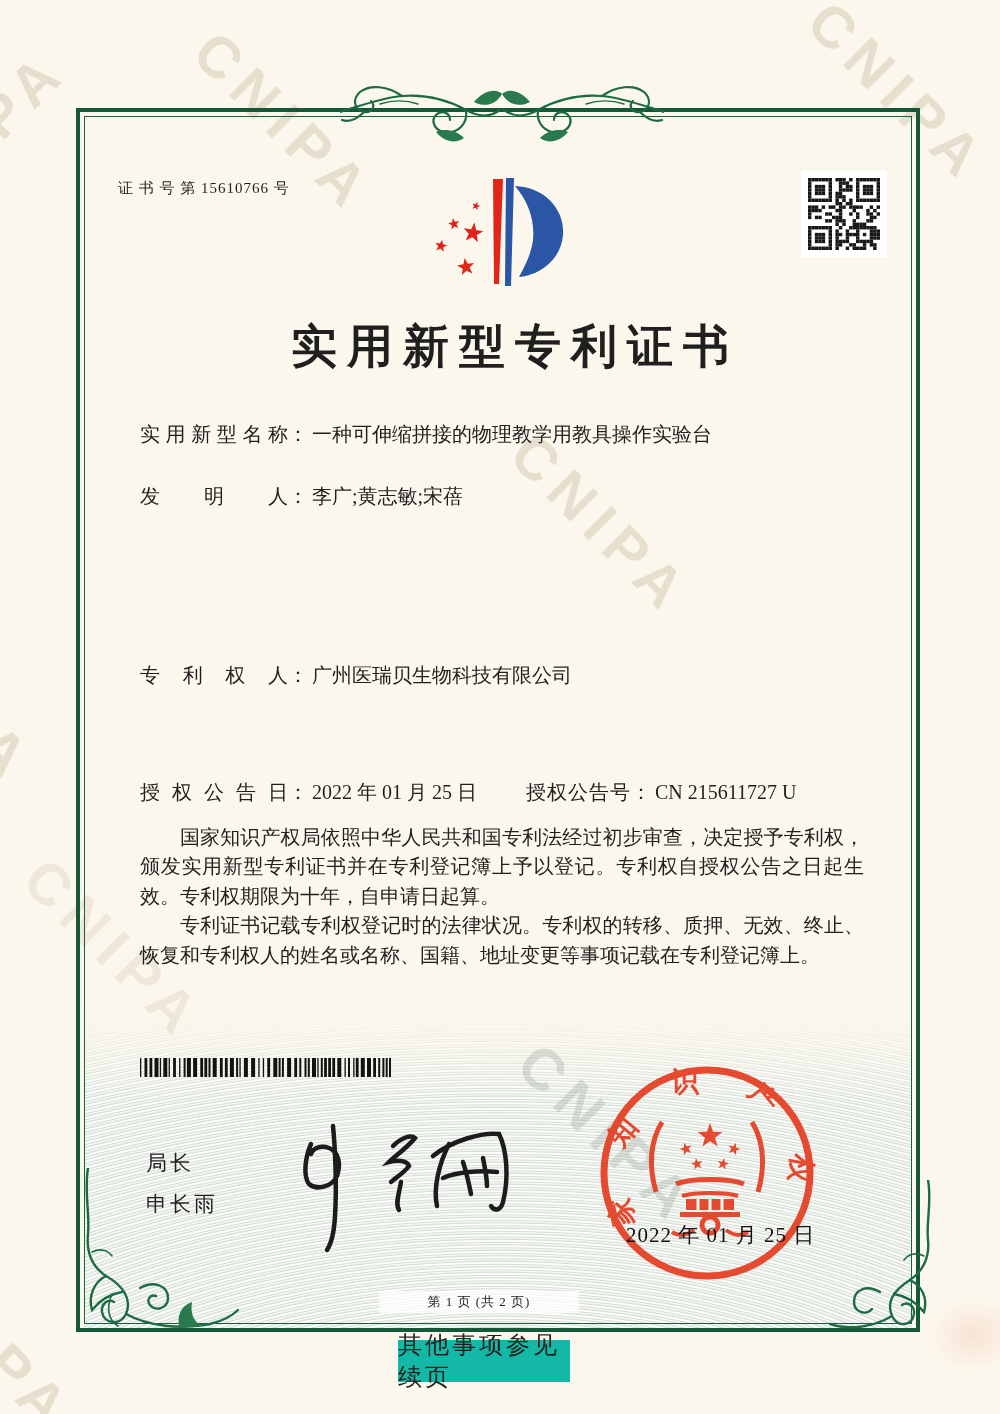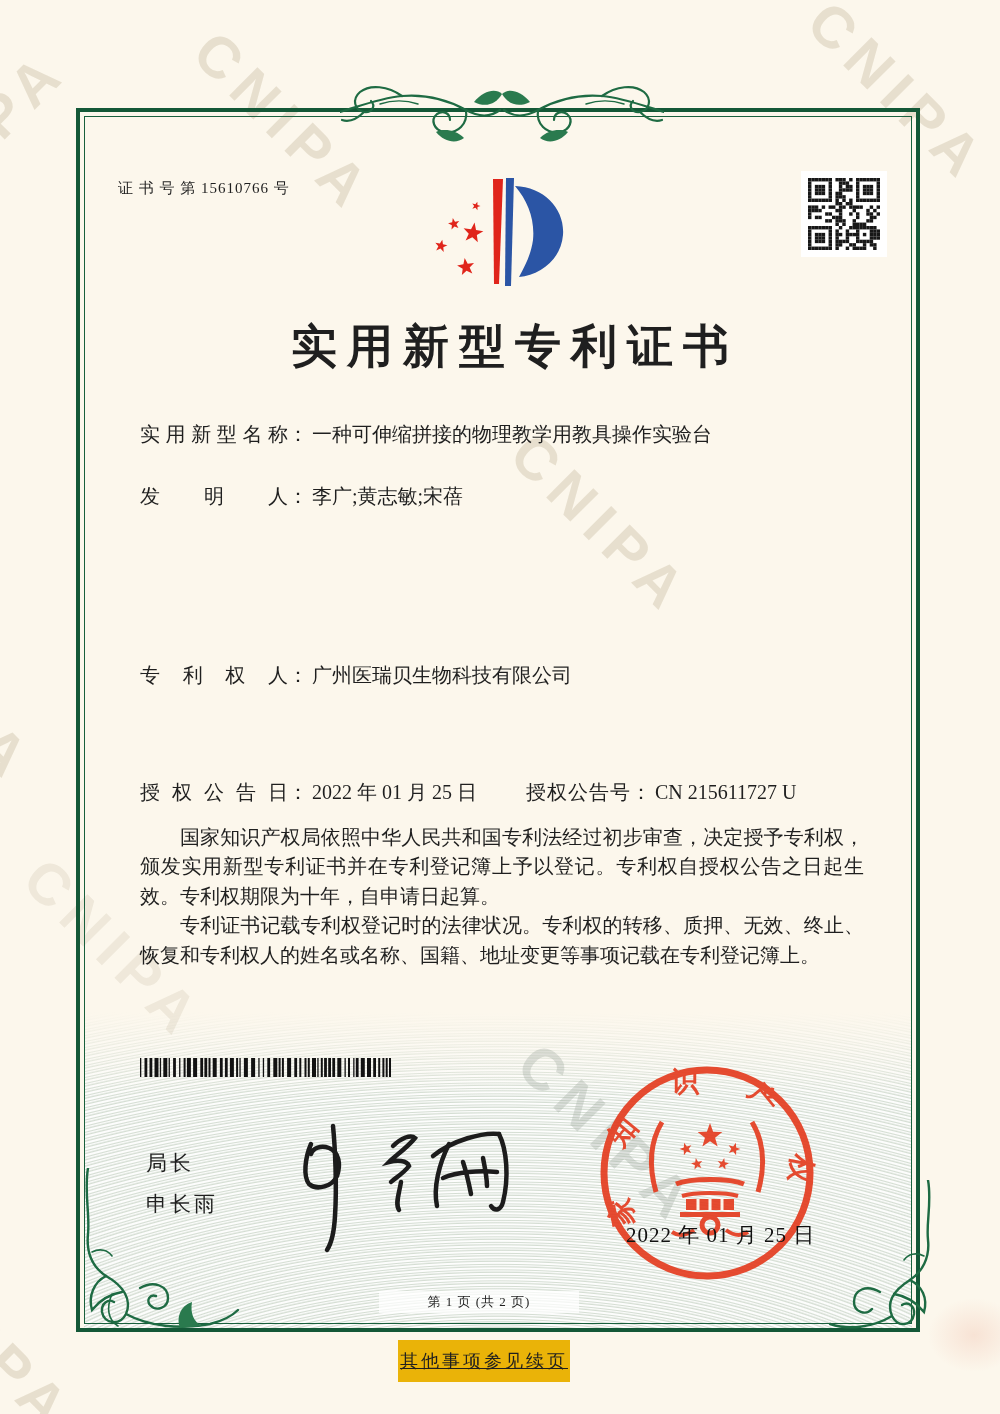--- a/index.html
+++ b/index.html
@@ -57,22 +57,22 @@
   .officer{ position:absolute; left:146px; top:1143px; z-index:3;
     font-size:21px; letter-spacing:3px; line-height:41px; }
   .signature{ position:absolute; left:293px; top:1116px; z-index:4; }
   .seal{ position:absolute; left:598px; top:1064px; z-index:5; }
   .seal-date{ position:absolute; left:626px; top:1221px; width:180px; z-index:6;
     font-size:21px; letter-spacing:1px; color:#111; white-space:nowrap; }
   .page-info{ position:absolute; left:379px; top:1291px; width:200px; z-index:3;
     text-align:center; font-size:13px; letter-spacing:1px;
     background:rgba(255,255,255,.72); padding:2px 0; }
   .note-box{ position:absolute; left:398px; top:1340px; width:172px; height:42px;
-    background:#eab308; z-index:3; display:flex; align-items:center; justify-content:center;
-    font-size:18px; letter-spacing:3px;text-decoration:underline; }
+    background:#14b8a6; z-index:3; display:flex; align-items:center; justify-content:center;
+    font-size:24px; letter-spacing:3px; }
   .blush{ position:absolute; left:928px; top:1298px; width:92px; height:74px;
     background:radial-gradient(closest-side, rgba(224,120,90,.16), rgba(224,120,90,0));
     border-radius:50%; z-index:1; }
 </style>
 </head>
 <body>
 
 <div class="page">
 
   <div class="guilloche">

